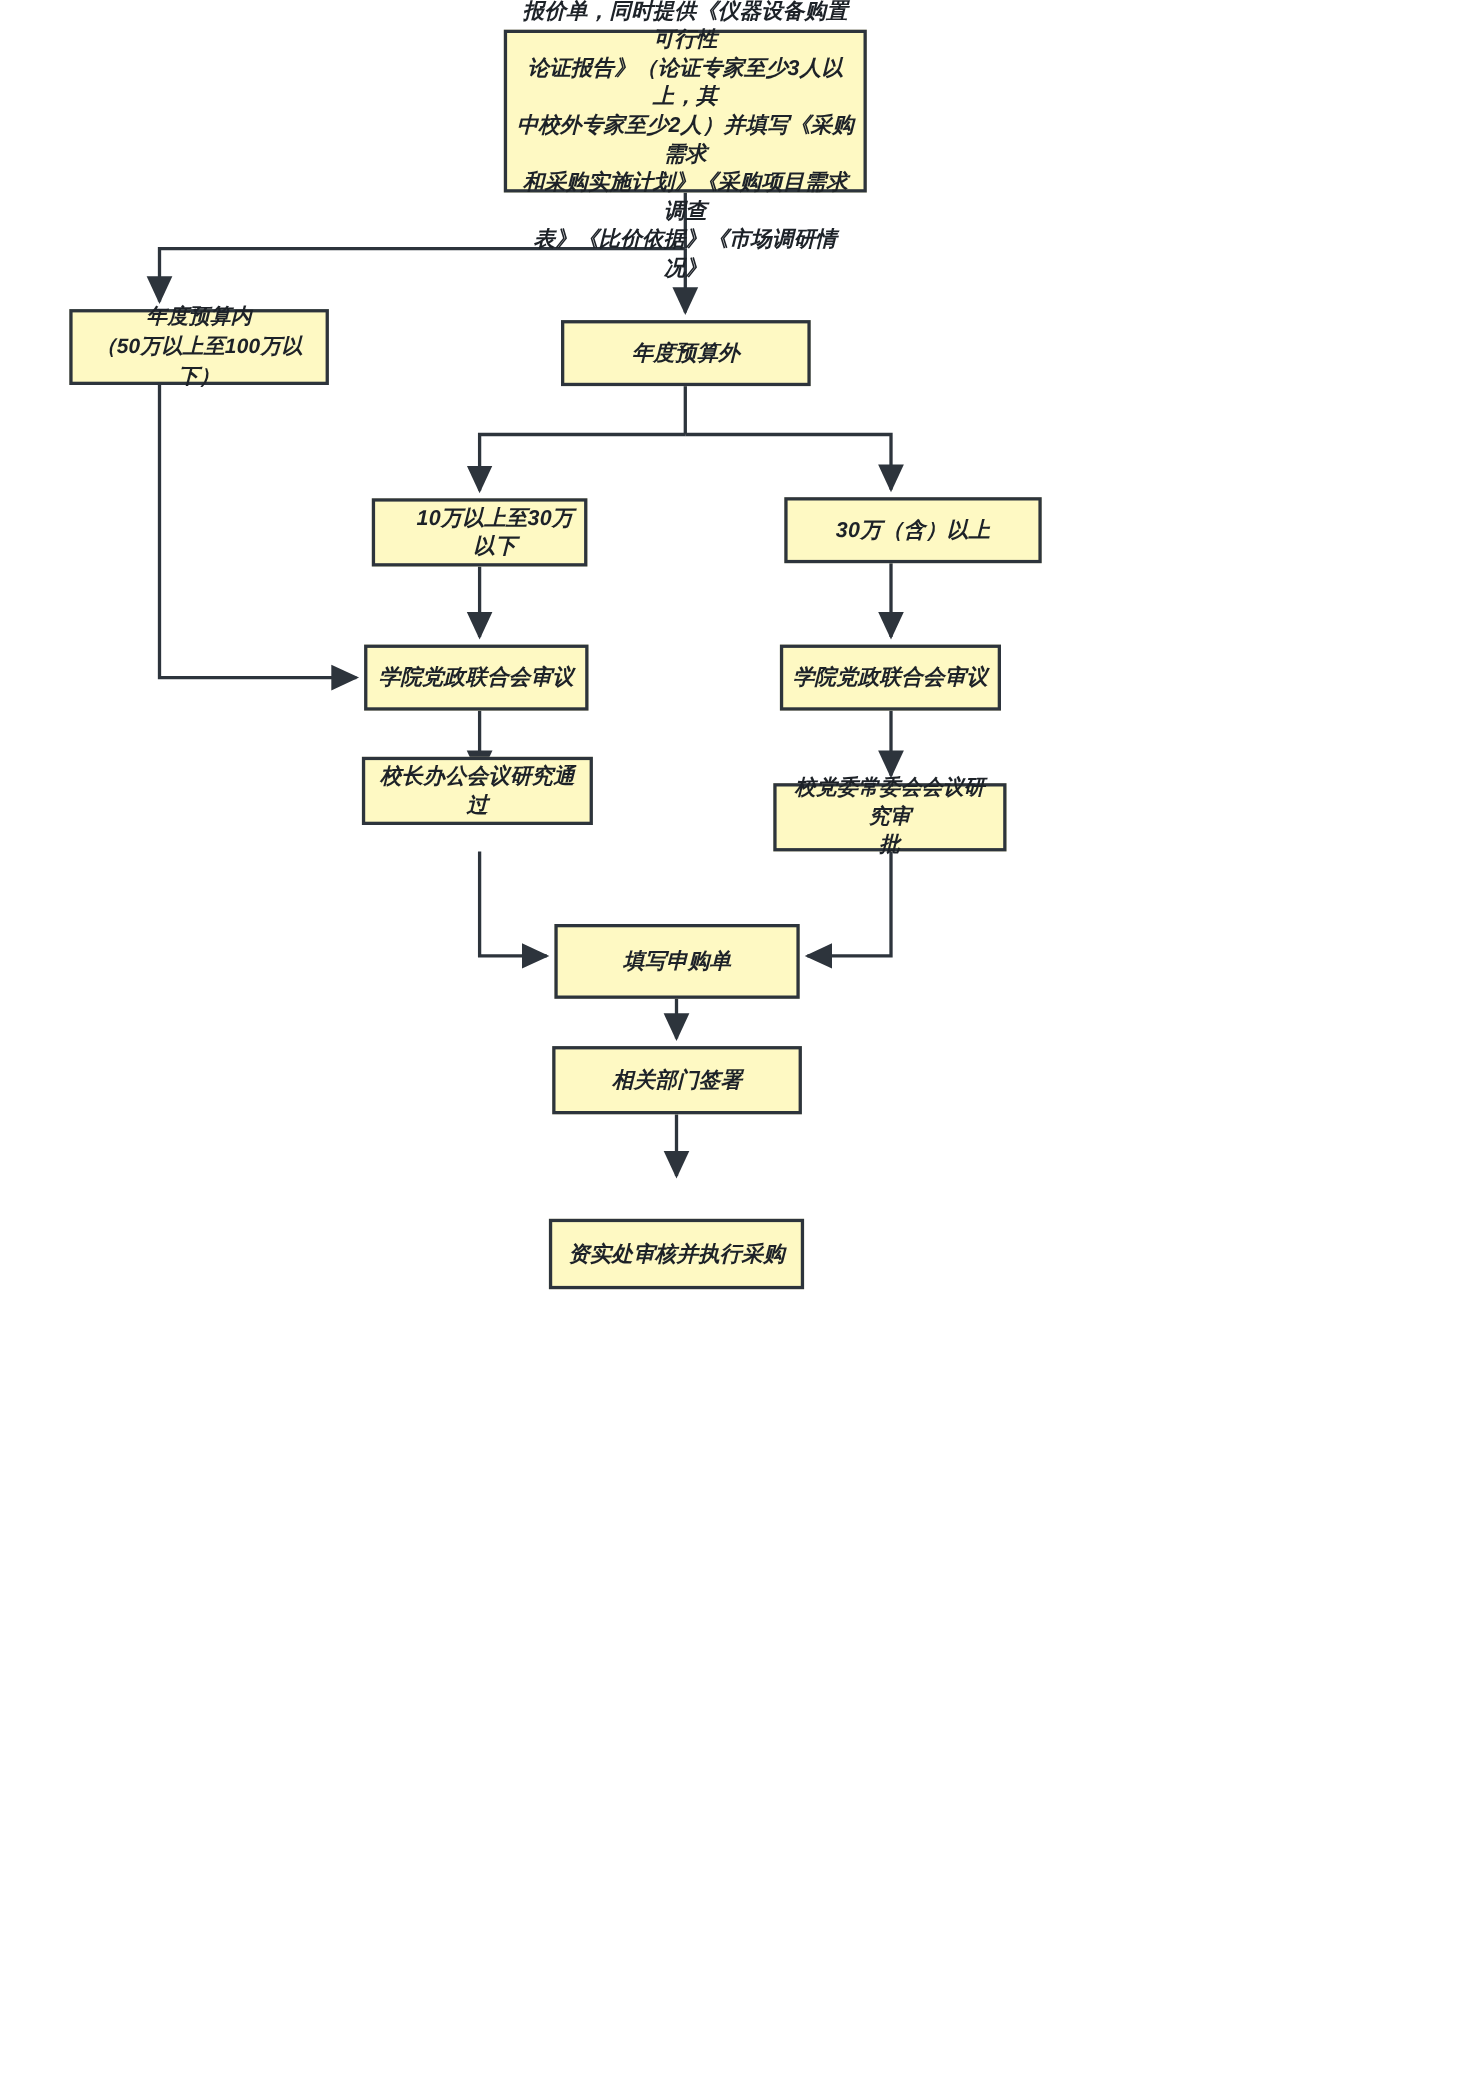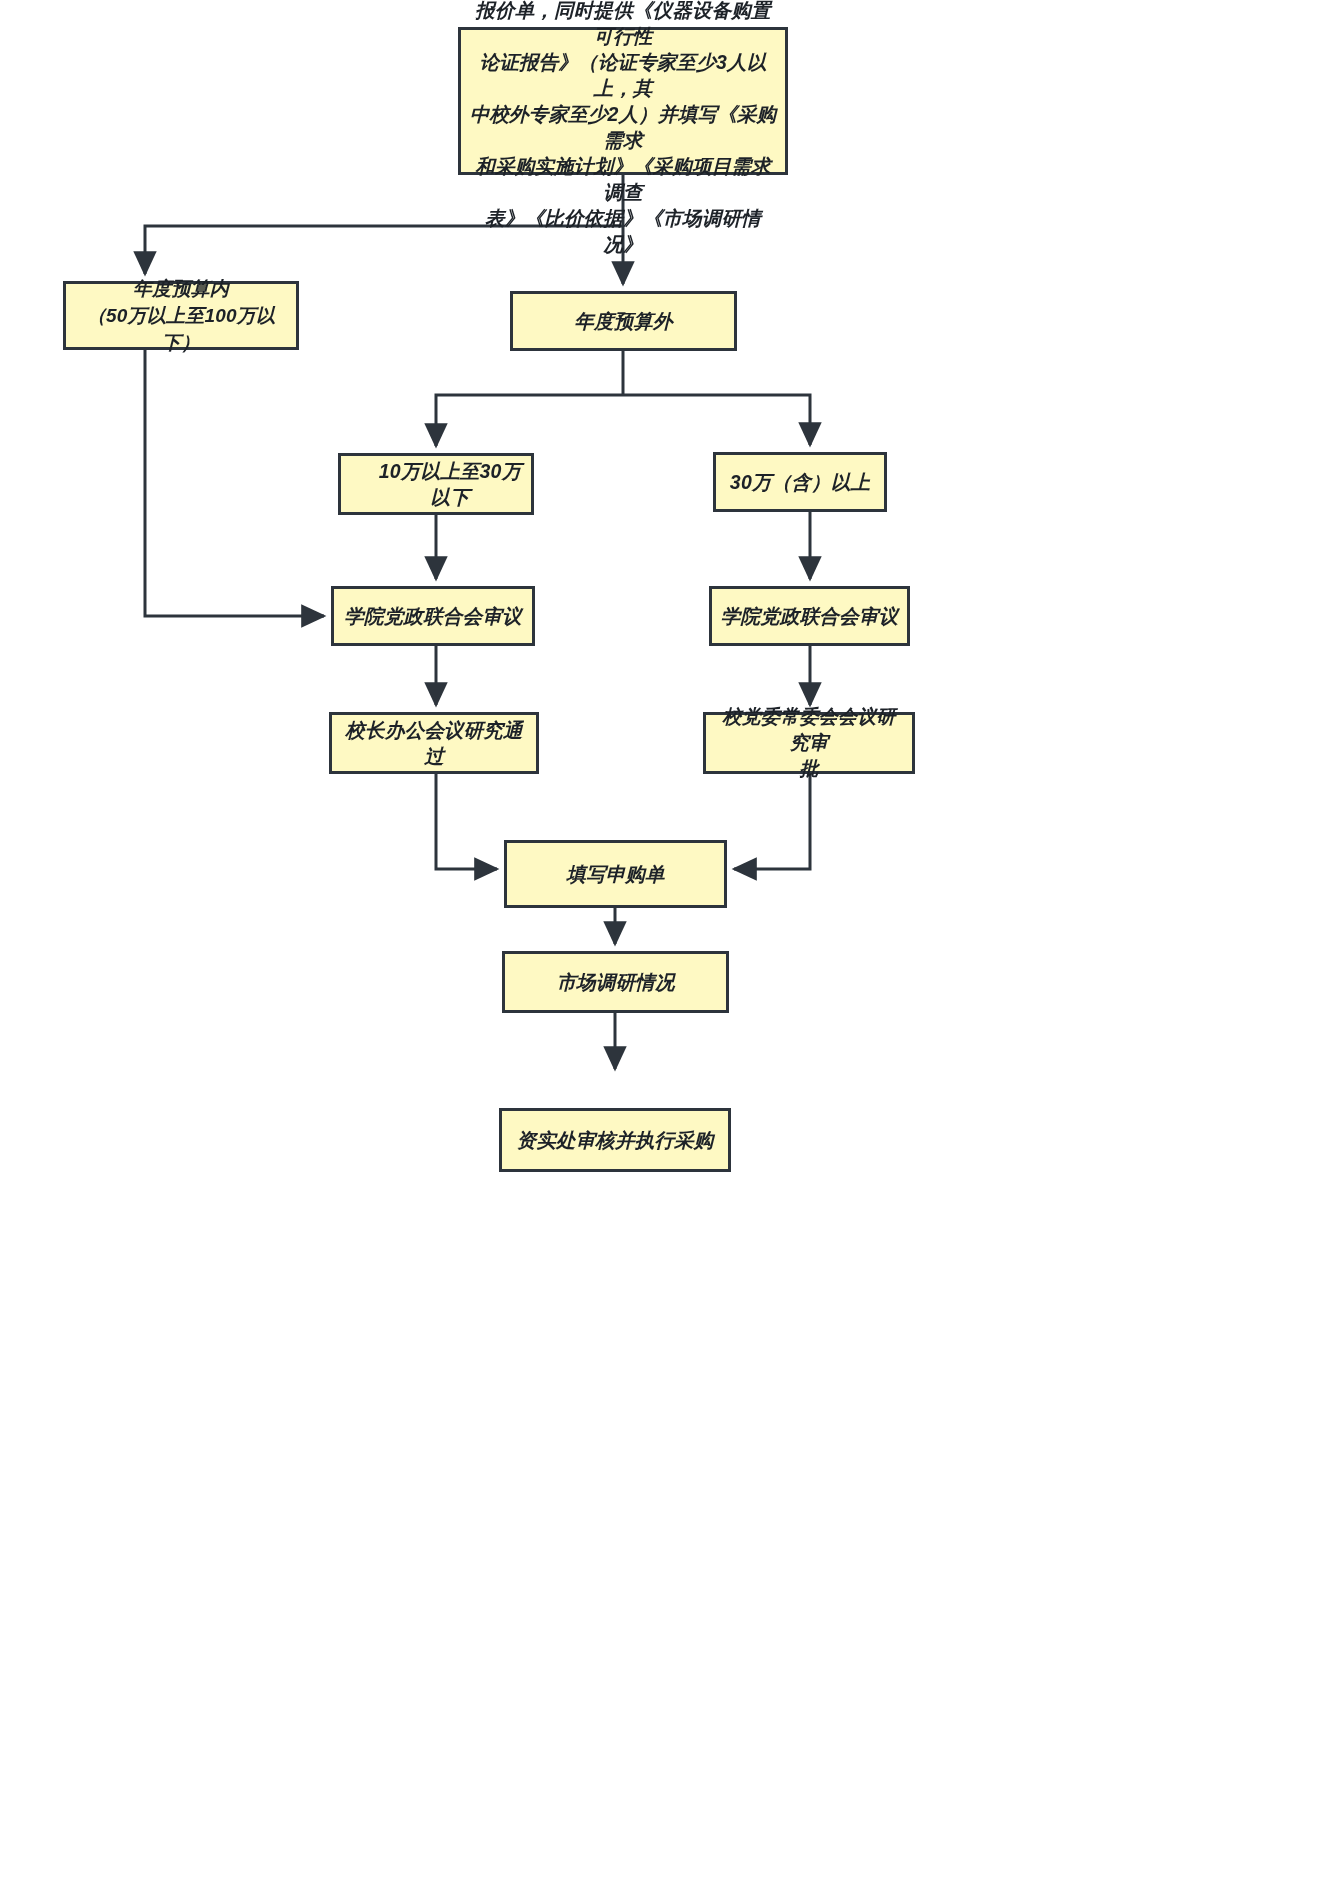--- a/index.html
+++ b/index.html
@@ -43,24 +43,24 @@
     display: block;
     width: 100%;
     padding: 0 8px;
     white-space: pre-line;
   }
   
   #n-apply      { left: 458px;  top: 27px;   width: 330px; height: 148px; font-size: 19.5px; line-height: 26px; }
   #n-inbudget   { left: 27px;   top: 281px;  width: 236px; height: 69px;  font-size: 19px;  line-height: 27px; margin-left: 36px; }
   #n-outbudget  { left: 510px;  top: 291px;  width: 227px; height: 60px;  font-size: 19.5px; line-height: 26px; }
   #n-range10    { left: 338px;  top: 453px;  width: 196px; height: 62px;  font-size: 19.5px; line-height: 26px; padding-left: 28px; }
-  #n-range30    { left: 713px;  top: 452px;  width: 174px; height: 60px;  font-size: 19.5px; line-height: 26px; }
+  #n-range30    { left: 713px;  top: 452px;  width: 234px; height: 60px;  font-size: 19.5px; line-height: 26px; }
   #n-college-l  { left: 331px;  top: 586px;  width: 204px; height: 60px;  font-size: 19.5px; line-height: 26px; }
   #n-college-r  { left: 709px;  top: 586px;  width: 201px; height: 60px;  font-size: 19.5px; line-height: 26px; }
-  #n-president  { left: 329px;  top: 712px;  width: 210px; height: 62px;  font-size: 19.5px; line-height: 26px; }
+  #n-president  { left: 329px;  top: 688px;  width: 210px; height: 62px;  font-size: 19.5px; line-height: 26px; }
   #n-party      { left: 703px;  top: 712px;  width: 212px; height: 62px;  font-size: 19px; line-height: 26px; }
   #n-form       { left: 504px;  top: 840px;  width: 223px; height: 68px;  font-size: 19.5px; line-height: 26px; }
   #n-sign       { left: 502px;  top: 951px;  width: 227px; height: 62px;  font-size: 19.5px; line-height: 26px; }
   #n-execute    { left: 499px;  top: 1076px; width: 232px; height: 64px;  font-size: 19.5px; line-height: 26px; margin-top: 32px; }
 </style>
 </head>
 <body>
 
 <div id="canvas">
 
@@ -139,20 +139,20 @@
   <div class="node" id="n-party">
     <span class="label">校党委常委会会议研究审
 批</span>
   </div>
 
   <div class="node" id="n-form">
     <span class="label">填写申购单</span>
   </div>
 
   <div class="node" id="n-sign">
-    <span class="label">市场调研情况</span>
+    <span class="label">相关部门签署</span>
   </div>
 
   <div class="node" id="n-execute">
     <span class="label">资实处审核并执行采购</span>
   </div>
 
 </div>
 
 </body></html>

